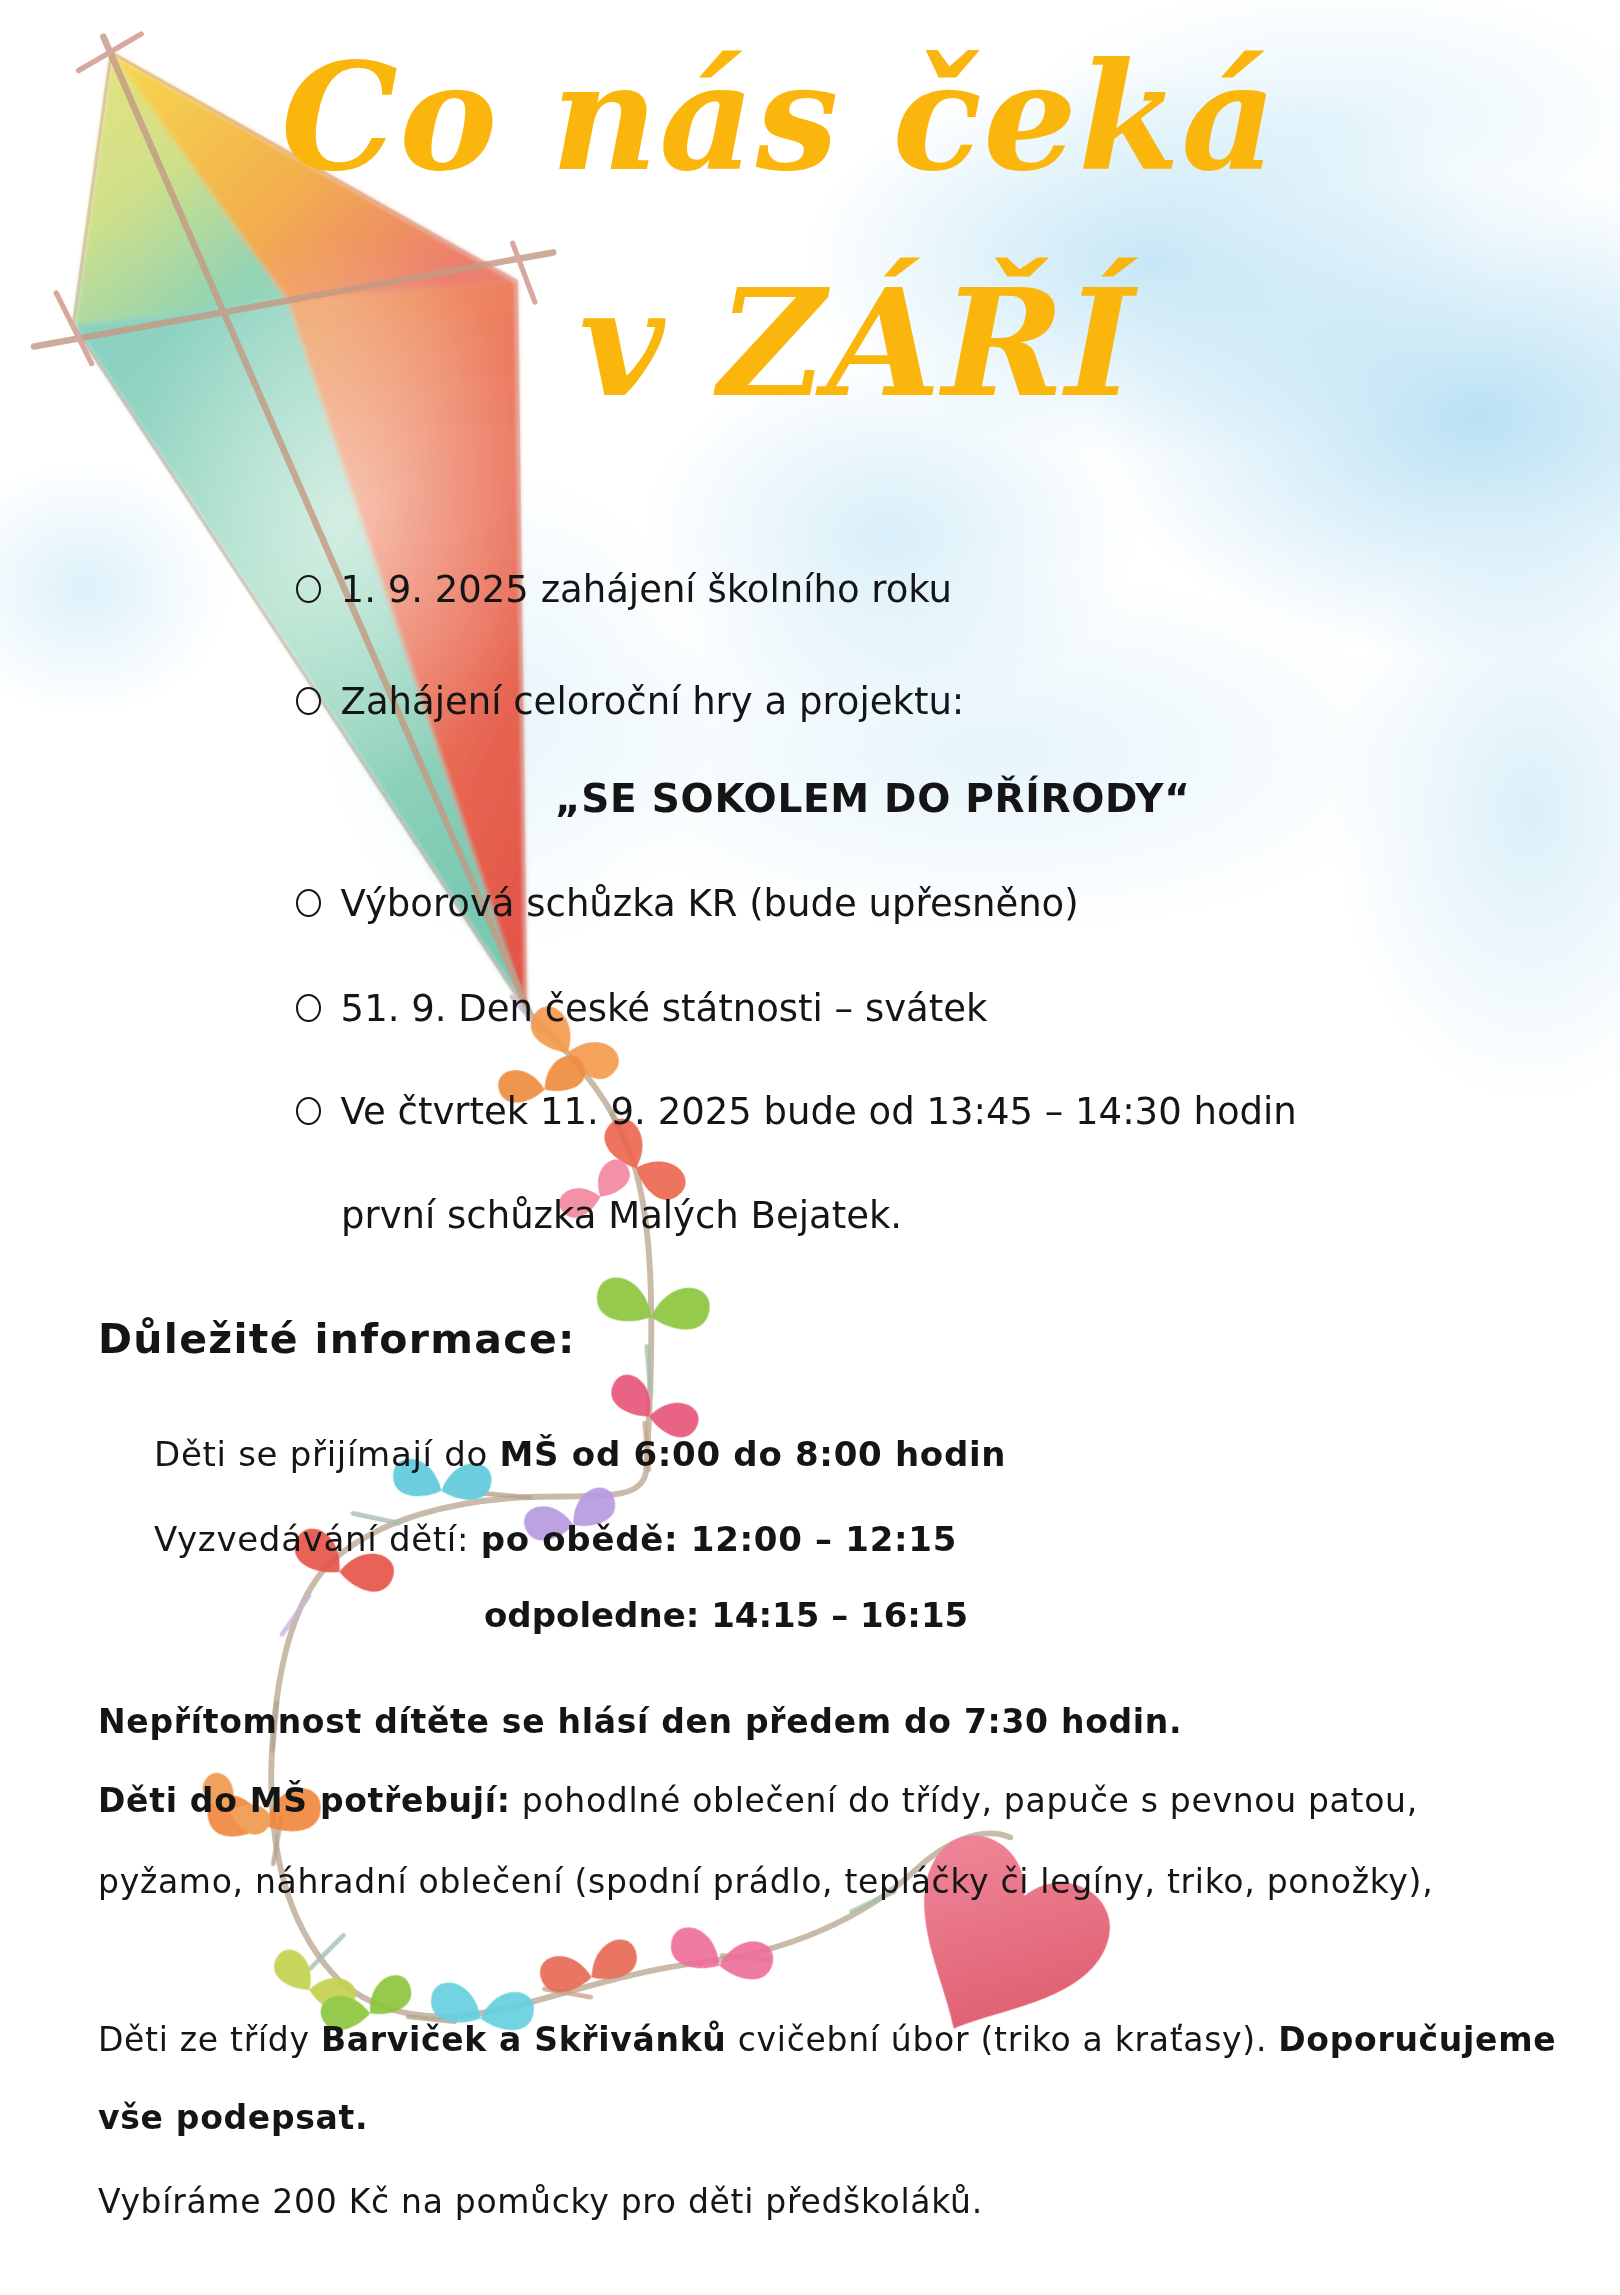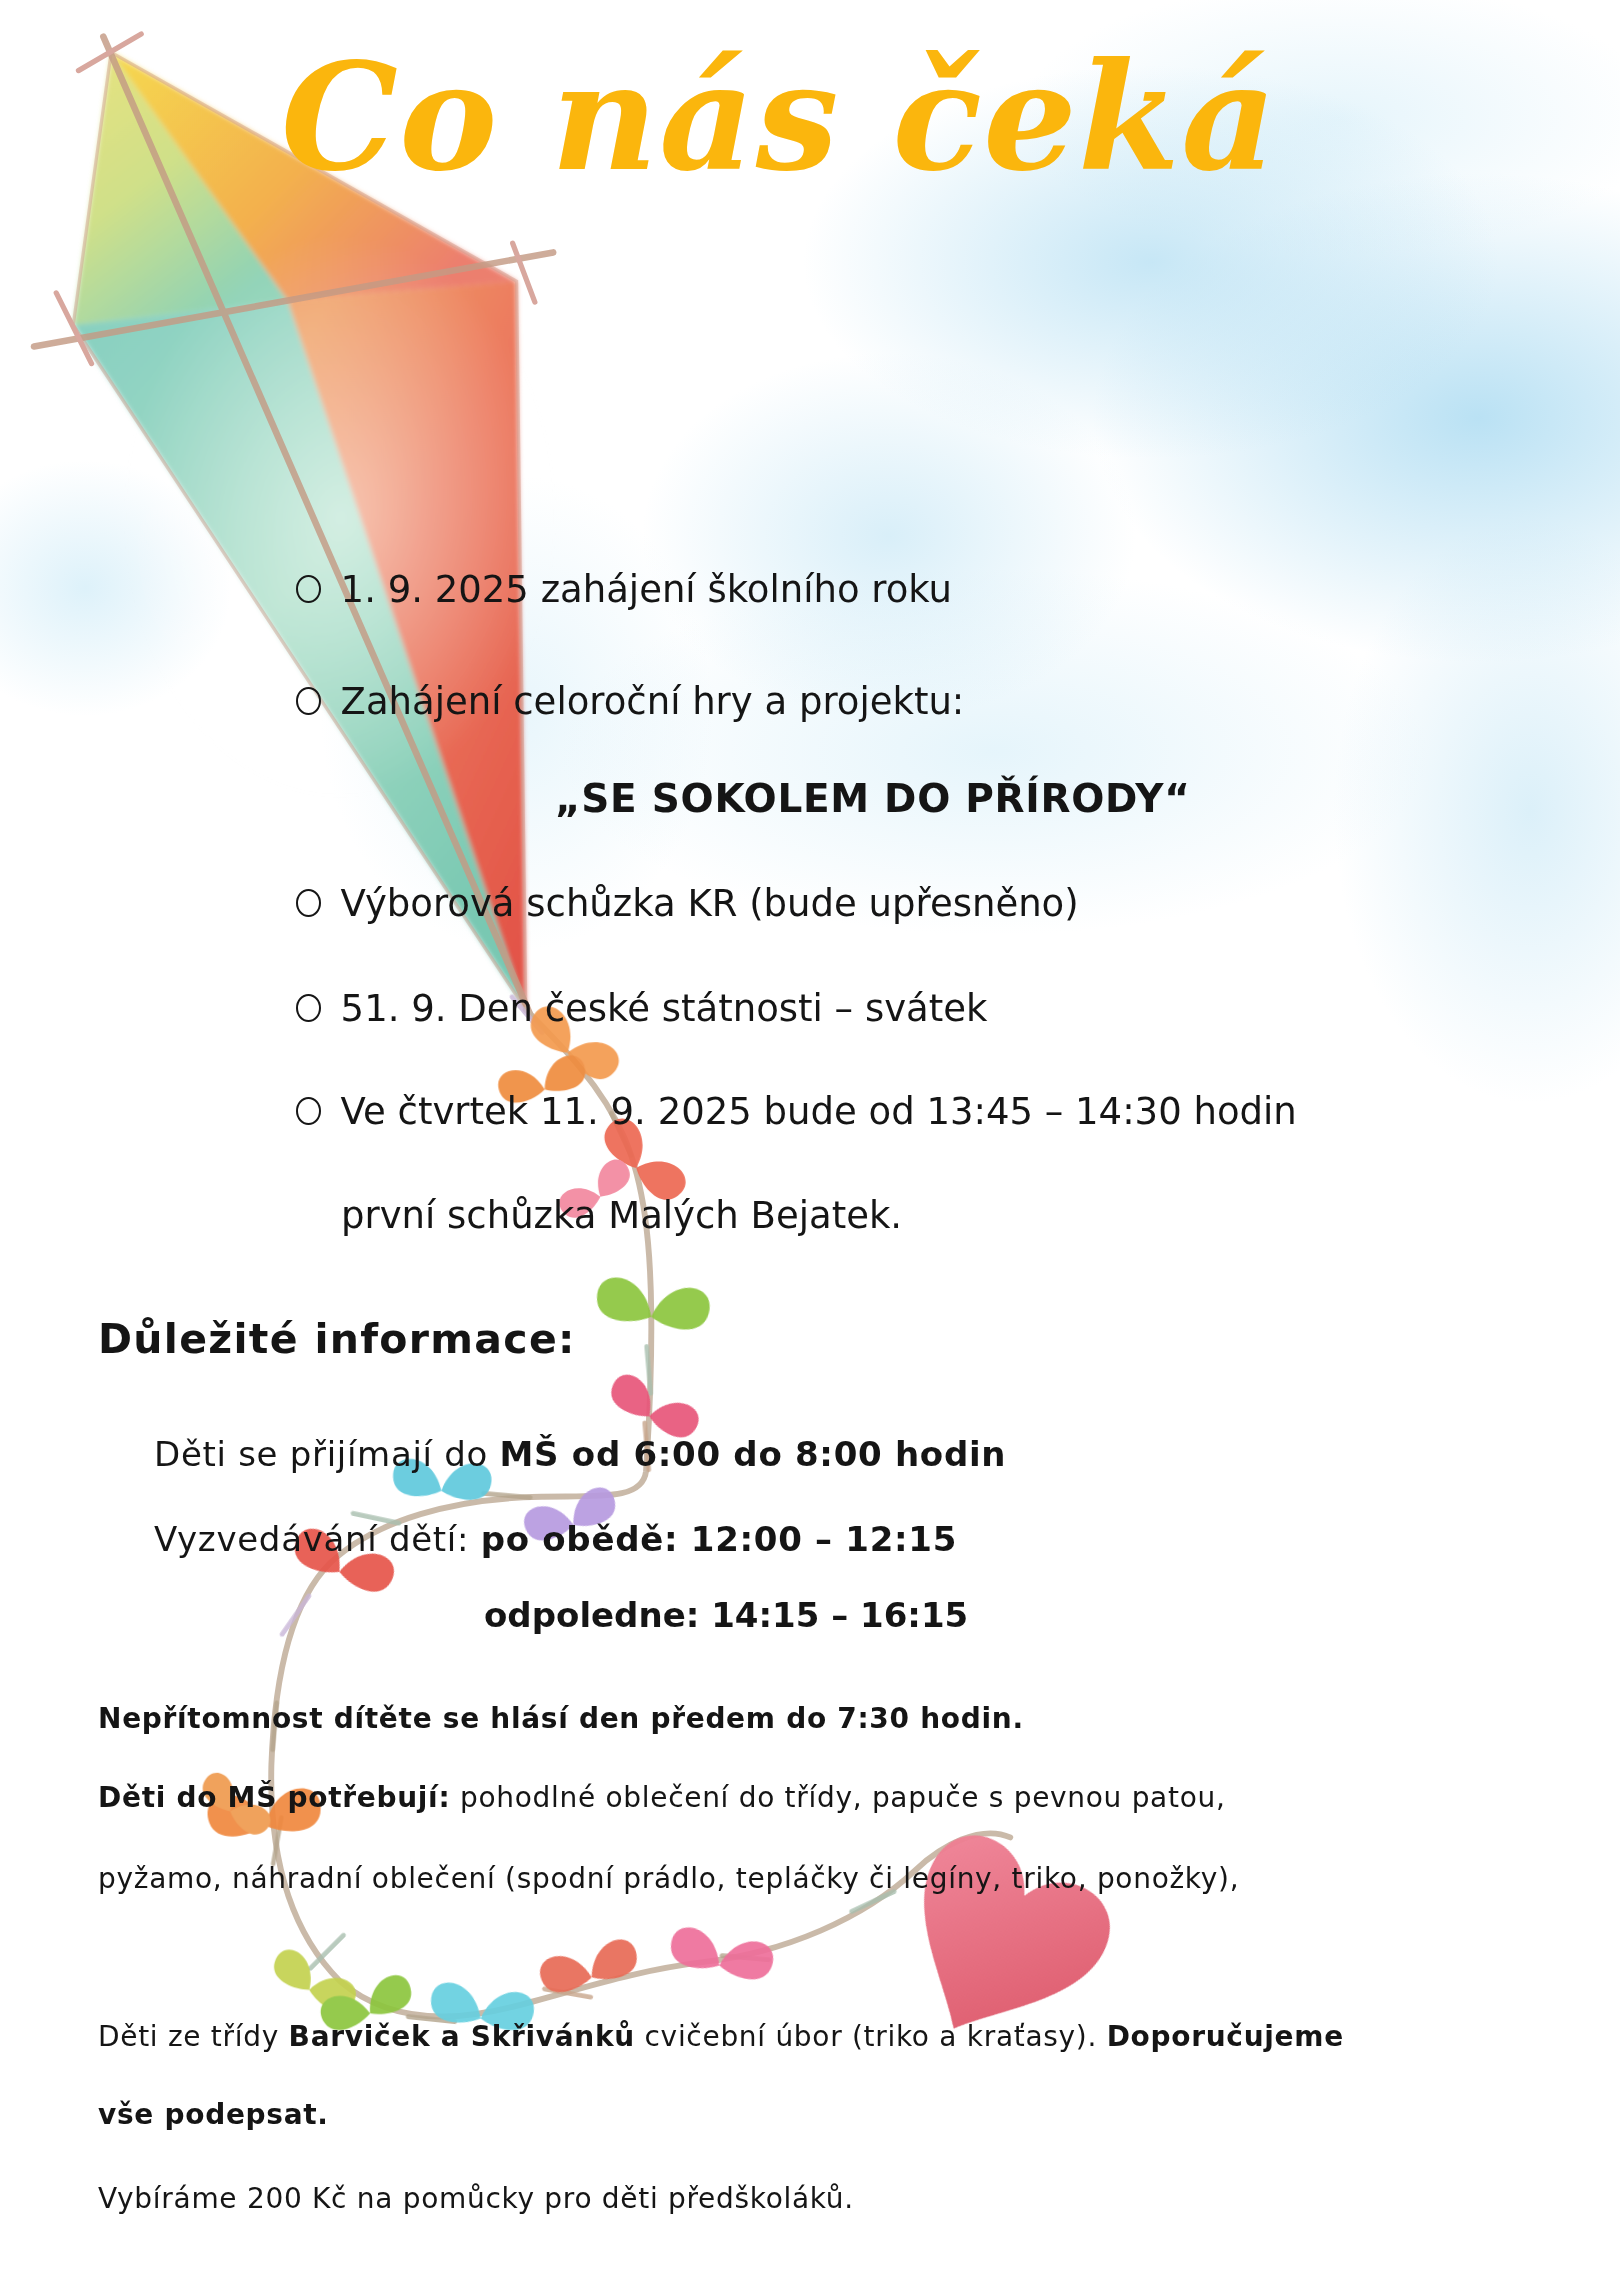--- a/index.html
+++ b/index.html
@@ -35,21 +35,21 @@
   .dot{
     display:inline-block;width:21px;height:24px;
     border:2.6px solid #161616;border-radius:50%;
     margin-right:19.6px;vertical-align:-1.3px;background:transparent;
   }
   .project{left:523px;font-size:39px;font-weight:700;letter-spacing:0.7px;padding-left:32px;}
   .cont{left:341px;font-size:37px;}
   .heading{left:98px;font-size:41px;font-weight:700;letter-spacing:1.3px;}
   .info{left:154px;font-size:34px;letter-spacing:0.7px;}
   .info3{left:484px;font-size:34px;}
-  .para{left:98px;font-size:28px;letter-spacing:0.7px;}
+  .para{left:98px;font-size:33px;letter-spacing:0.7px;}
 </style>
 </head>
 <body>
 
 <div id="poster">
 
   <div id="sky"></div>
 
   <svg id="art" viewBox="0 0 2479 3511" xmlns="http://www.w3.org/2000/svg" aria-hidden="true">
     <defs>
@@ -154,20 +154,21 @@
       <use href="#bowShape" transform="translate(566 3079) rotate(-20) scale(0.95)" fill="#8cc63e"></use>
       <use href="#bowShape" transform="translate(735 3087) rotate(8) scale(1.05)" fill="#66d0e0"></use>
       <use href="#bowShape" transform="translate(905 3024) rotate(-15)" fill="#e86a55"></use>
       <use href="#bowShape" transform="translate(1100 3006) rotate(12) scale(1.05)" fill="#ee6f9a"></use>
     </g>
 
     <use href="#heartShape" transform="translate(1545 2940) rotate(28) scale(1.15)" fill="url(#gradHeart)" opacity="0.95"></use>
   </svg>
 
   <div class="line title" style="left:281px;top:26px;color:#FBB60D">Co nás čeká</div>
+  <div class="line title" style="left:579px;top:252px;color:#FBB60D">v ZÁŘÍ</div>
 
   <div class="line bullet-line" style="top:567px">
     <span class="dot"></span><span>1. 9. 2025 zahájení školního roku</span>
   </div>
   <div class="line bullet-line" style="top:679px">
     <span class="dot"></span><span>Zahájení celoroční hry a projektu:</span>
   </div>
   <div class="line project" style="top:775px">„SE SOKOLEM DO PŘÍRODY“</div>
   <div class="line bullet-line" style="top:881px">
     <span class="dot"></span><span>Výborová schůzka KR (bude upřesněno)</span>

